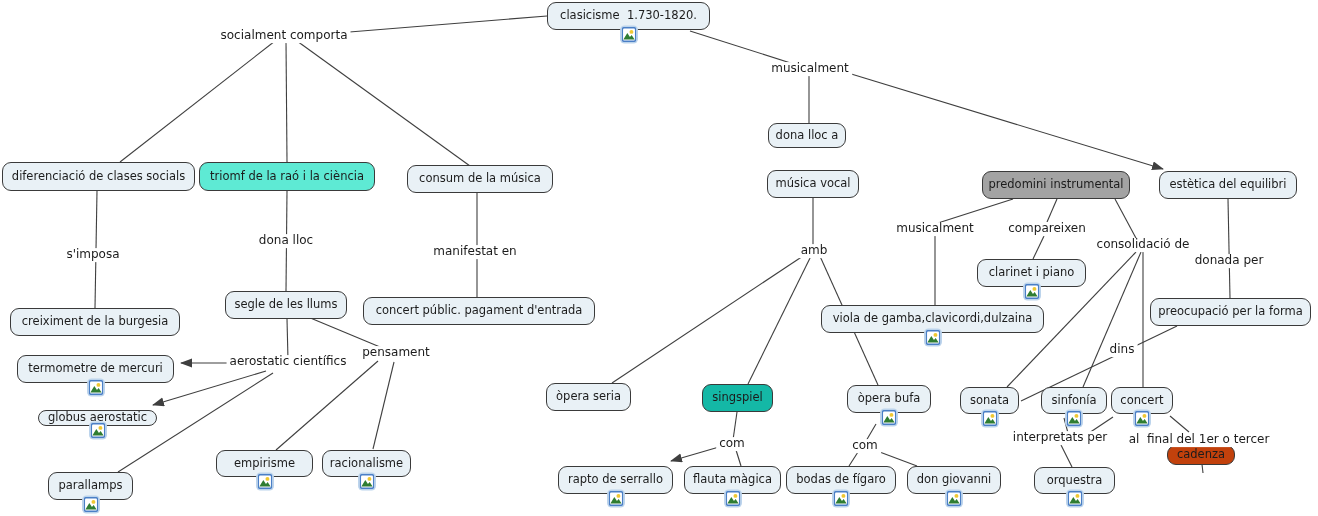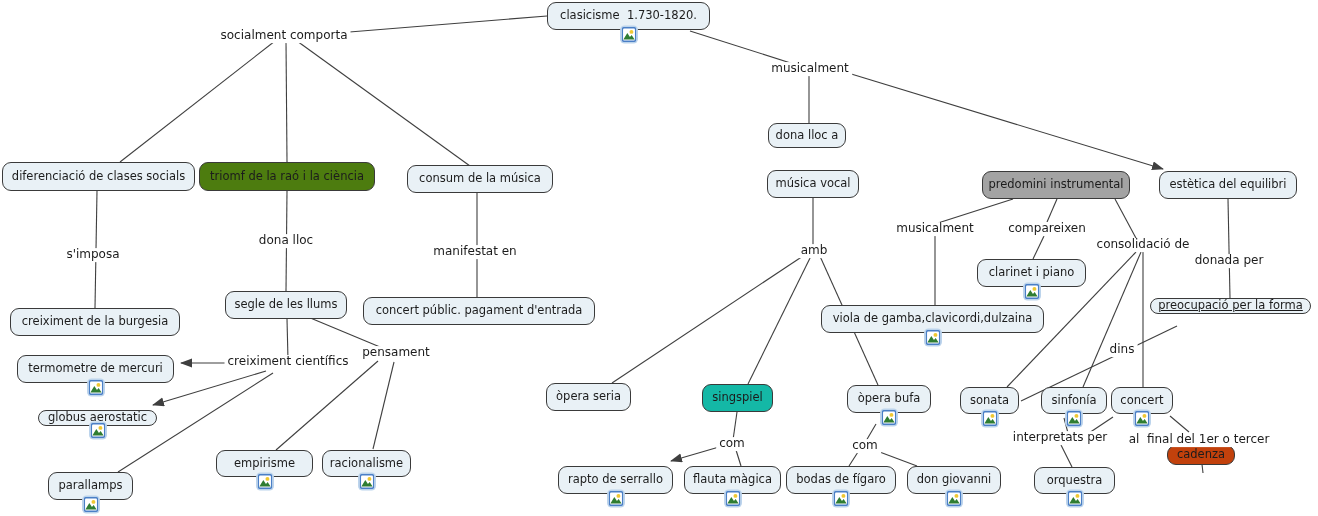--- a/index.html
+++ b/index.html
@@ -95,21 +95,21 @@
       <line x1="1061" y1="445" x2="1072" y2="467" stroke="#3f3f3f" stroke-width="1.1"></line>
       <line x1="1170" y1="416" x2="1189" y2="432" stroke="#3f3f3f" stroke-width="1.1"></line>
       <line x1="1200" y1="447" x2="1203" y2="473" stroke="#3f3f3f" stroke-width="1.1"></line>
     </svg>
     <div class="node" style="left: 547px; top: 2px; width: 163px; height: 28px; background: rgb(233, 241, 246); border: 1.5px solid rgb(58, 58, 58); color: rgb(28, 28, 28);"><span class="node-label">clasicisme  1.730-1820.</span><div class="res-icon" style="box-shadow: rgb(188, 212, 236) 0px 0px 0px 1.5px;"><svg viewBox="0 0 16 16" xmlns="http://www.w3.org/2000/svg">
           <rect x="0.8" y="0.8" width="14.4" height="14.4" rx="2" fill="#ffffff" stroke="#4a7fc6" stroke-width="1.7"></rect>
           <circle cx="10.6" cy="5.2" r="2.1" fill="#f0c832"></circle>
           <path d="M2 13.2 L6.2 6.4 L9 10.6 L10.8 8.4 L14 13.2 Z" fill="#2f7d32"></path>
         </svg></div></div>
     <div class="node" style="left: 2px; top: 162px; width: 193px; height: 29px; background: rgb(233, 241, 246); border: 1.5px solid rgb(58, 58, 58); color: rgb(28, 28, 28);"><span class="node-label">diferenciació de clases socials</span></div>
-    <div class="node" style="left: 199px; top: 162px; width: 176px; height: 29px; background: #4d7c0f; border: 1.5px solid rgb(58, 58, 58); color: rgb(28, 28, 28);"><span class="node-label">triomf de la raó i la ciència</span></div>
+    <div class="node" style="left: 199px; top: 162px; width: 176px; height: 29px; background: #5eead4; border: 1.5px solid rgb(58, 58, 58); color: rgb(28, 28, 28);"><span class="node-label">triomf de la raó i la ciència</span></div>
     <div class="node" style="left: 10px; top: 308px; width: 170px; height: 28px; background: rgb(233, 241, 246); border: 1.5px solid rgb(58, 58, 58); color: rgb(28, 28, 28);"><span class="node-label">creiximent de la burgesia</span></div>
     <div class="node" style="left: 407px; top: 165px; width: 146px; height: 28px; background: rgb(233, 241, 246); border: 1.5px solid rgb(58, 58, 58); color: rgb(28, 28, 28);"><span class="node-label">consum de la música</span></div>
     <div class="node" style="left: 363px; top: 297px; width: 232px; height: 28px; background: rgb(233, 241, 246); border: 1.5px solid rgb(58, 58, 58); color: rgb(28, 28, 28);"><span class="node-label">concert públic. pagament d'entrada</span></div>
     <div class="node" style="left: 225px; top: 291px; width: 122px; height: 28px; background: rgb(233, 241, 246); border: 1.5px solid rgb(58, 58, 58); color: rgb(28, 28, 28);"><span class="node-label">segle de les llums</span></div>
     <div class="node" style="left: 17px; top: 355px; width: 157px; height: 28px; background: rgb(233, 241, 246); border: 1.5px solid rgb(58, 58, 58); color: rgb(28, 28, 28);"><span class="node-label">termometre de mercuri</span><div class="res-icon" style="box-shadow: rgb(188, 212, 236) 0px 0px 0px 1.5px;"><svg viewBox="0 0 16 16" xmlns="http://www.w3.org/2000/svg">
           <rect x="0.8" y="0.8" width="14.4" height="14.4" rx="2" fill="#ffffff" stroke="#4a7fc6" stroke-width="1.7"></rect>
           <circle cx="10.6" cy="5.2" r="2.1" fill="#f0c832"></circle>
           <path d="M2 13.2 L6.2 6.4 L9 10.6 L10.8 8.4 L14 13.2 Z" fill="#2f7d32"></path>
         </svg></div></div>
     <div class="node" style="left: 38px; top: 410px; width: 119px; height: 16px; background: rgb(233, 241, 246); border: 1.5px solid rgb(58, 58, 58); color: rgb(28, 28, 28);"><span class="node-label">globus aerostatic</span><div class="res-icon" style="box-shadow: rgb(188, 212, 236) 0px 0px 0px 1.5px;"><svg viewBox="0 0 16 16" xmlns="http://www.w3.org/2000/svg">
@@ -139,21 +139,21 @@
     <div class="node" style="left: 977px; top: 259px; width: 109px; height: 28px; background: rgb(233, 241, 246); border: 1.5px solid rgb(58, 58, 58); color: rgb(28, 28, 28);"><span class="node-label">clarinet i piano</span><div class="res-icon" style="box-shadow: rgb(188, 212, 236) 0px 0px 0px 1.5px;"><svg viewBox="0 0 16 16" xmlns="http://www.w3.org/2000/svg">
           <rect x="0.8" y="0.8" width="14.4" height="14.4" rx="2" fill="#ffffff" stroke="#4a7fc6" stroke-width="1.7"></rect>
           <circle cx="10.6" cy="5.2" r="2.1" fill="#f0c832"></circle>
           <path d="M2 13.2 L6.2 6.4 L9 10.6 L10.8 8.4 L14 13.2 Z" fill="#2f7d32"></path>
         </svg></div></div>
     <div class="node" style="left: 821px; top: 305px; width: 223px; height: 28px; background: rgb(233, 241, 246); border: 1.5px solid rgb(58, 58, 58); color: rgb(28, 28, 28);"><span class="node-label">viola de gamba,clavicordi,dulzaina</span><div class="res-icon" style="box-shadow: rgb(188, 212, 236) 0px 0px 0px 1.5px;"><svg viewBox="0 0 16 16" xmlns="http://www.w3.org/2000/svg">
           <rect x="0.8" y="0.8" width="14.4" height="14.4" rx="2" fill="#ffffff" stroke="#4a7fc6" stroke-width="1.7"></rect>
           <circle cx="10.6" cy="5.2" r="2.1" fill="#f0c832"></circle>
           <path d="M2 13.2 L6.2 6.4 L9 10.6 L10.8 8.4 L14 13.2 Z" fill="#2f7d32"></path>
         </svg></div></div>
-    <div class="node" style="left: 1150px; top: 298px; width: 161px; height: 16px; background: rgb(233, 241, 246); border: 1.5px solid rgb(58, 58, 58); color: rgb(28, 28, 28); text-decoration: underline;"><span class="node-label">preocupació per la forma</span></div>
+    <div class="node" style="left: 1150px; top: 298px; width: 161px; height: 28px; background: rgb(233, 241, 246); border: 1.5px solid rgb(58, 58, 58); color: rgb(28, 28, 28);"><span class="node-label">preocupació per la forma</span></div>
     <div class="node" style="left: 546px; top: 383px; width: 85px; height: 28px; background: rgb(233, 241, 246); border: 1.5px solid rgb(58, 58, 58); color: rgb(28, 28, 28);"><span class="node-label">òpera seria</span></div>
     <div class="node" style="left: 702px; top: 384px; width: 71px; height: 28px; background: #14b8a6; border: 1.5px solid rgb(58, 58, 58); color: rgb(28, 28, 28);"><span class="node-label">singspiel</span></div>
     <div class="node" style="left: 847px; top: 385px; width: 84px; height: 28px; background: rgb(233, 241, 246); border: 1.5px solid rgb(58, 58, 58); color: rgb(28, 28, 28);"><span class="node-label">òpera bufa</span><div class="res-icon" style="box-shadow: rgb(188, 212, 236) 0px 0px 0px 1.5px;"><svg viewBox="0 0 16 16" xmlns="http://www.w3.org/2000/svg">
           <rect x="0.8" y="0.8" width="14.4" height="14.4" rx="2" fill="#ffffff" stroke="#4a7fc6" stroke-width="1.7"></rect>
           <circle cx="10.6" cy="5.2" r="2.1" fill="#f0c832"></circle>
           <path d="M2 13.2 L6.2 6.4 L9 10.6 L10.8 8.4 L14 13.2 Z" fill="#2f7d32"></path>
         </svg></div></div>
     <div class="node" style="left: 960px; top: 387px; width: 59px; height: 27px; background: rgb(233, 241, 246); border: 1.5px solid rgb(58, 58, 58); color: rgb(28, 28, 28);"><span class="node-label">sonata</span><div class="res-icon" style="box-shadow: rgb(188, 212, 236) 0px 0px 0px 1.5px;"><svg viewBox="0 0 16 16" xmlns="http://www.w3.org/2000/svg">
           <rect x="0.8" y="0.8" width="14.4" height="14.4" rx="2" fill="#ffffff" stroke="#4a7fc6" stroke-width="1.7"></rect>
           <circle cx="10.6" cy="5.2" r="2.1" fill="#f0c832"></circle>
@@ -193,21 +193,21 @@
           <rect x="0.8" y="0.8" width="14.4" height="14.4" rx="2" fill="#ffffff" stroke="#4a7fc6" stroke-width="1.7"></rect>
           <circle cx="10.6" cy="5.2" r="2.1" fill="#f0c832"></circle>
           <path d="M2 13.2 L6.2 6.4 L9 10.6 L10.8 8.4 L14 13.2 Z" fill="#2f7d32"></path>
         </svg></div></div>
     <div class="node" style="left: 1167px; top: 445px; width: 68px; height: 20px; background: #c2410c; border: 1.5px solid rgb(58, 58, 58); color: rgb(28, 28, 28);"><span class="node-label">cadenza</span></div>
     <div class="link-label" style="left: 284px; top: 36px; background: rgb(255, 255, 255); color: rgb(28, 28, 28);">socialment comporta</div>
     <div class="link-label" style="left: 810px; top: 69px; background: rgb(255, 255, 255); color: rgb(28, 28, 28);">musicalment</div>
     <div class="link-label" style="left: 93px; top: 255px; background: rgb(255, 255, 255); color: rgb(28, 28, 28);">s'imposa</div>
     <div class="link-label" style="left: 286px; top: 241px; background: rgb(255, 255, 255); color: rgb(28, 28, 28);">dona lloc</div>
     <div class="link-label" style="left: 475px; top: 252px; background: rgb(255, 255, 255); color: rgb(28, 28, 28);">manifestat en</div>
-    <div class="link-label" style="left: 288px; top: 362px; background: rgb(255, 255, 255); color: rgb(28, 28, 28);">creiximent científics</div>
+    <div class="link-label" style="left: 288px; top: 362px; background: rgb(255, 255, 255); color: rgb(28, 28, 28);">aerostatic científics</div>
     <div class="link-label" style="left: 396px; top: 353px; background: rgb(255, 255, 255); color: rgb(28, 28, 28);">pensament</div>
     <div class="link-label" style="left: 814px; top: 251px; background: rgb(255, 255, 255); color: rgb(28, 28, 28);">amb</div>
     <div class="link-label" style="left: 935px; top: 229px; background: rgb(255, 255, 255); color: rgb(28, 28, 28);">musicalment</div>
     <div class="link-label" style="left: 1047px; top: 229px; background: rgb(255, 255, 255); color: rgb(28, 28, 28);">compareixen</div>
     <div class="link-label" style="left: 1143px; top: 245px; background: rgb(255, 255, 255); color: rgb(28, 28, 28);">consolidació de</div>
     <div class="link-label" style="left: 1229px; top: 261px; background: rgb(255, 255, 255); color: rgb(28, 28, 28);">donada per</div>
     <div class="link-label" style="left: 1122px; top: 350px; background: rgb(255, 255, 255); color: rgb(28, 28, 28);">dins</div>
     <div class="link-label" style="left: 732px; top: 444px; background: rgb(255, 255, 255); color: rgb(28, 28, 28);">com</div>
     <div class="link-label" style="left: 865px; top: 446px; background: rgb(255, 255, 255); color: rgb(28, 28, 28);">com</div>
     <div class="link-label" style="left: 1060px; top: 438px; background: rgb(255, 255, 255); color: rgb(28, 28, 28);">interpretats per</div>

